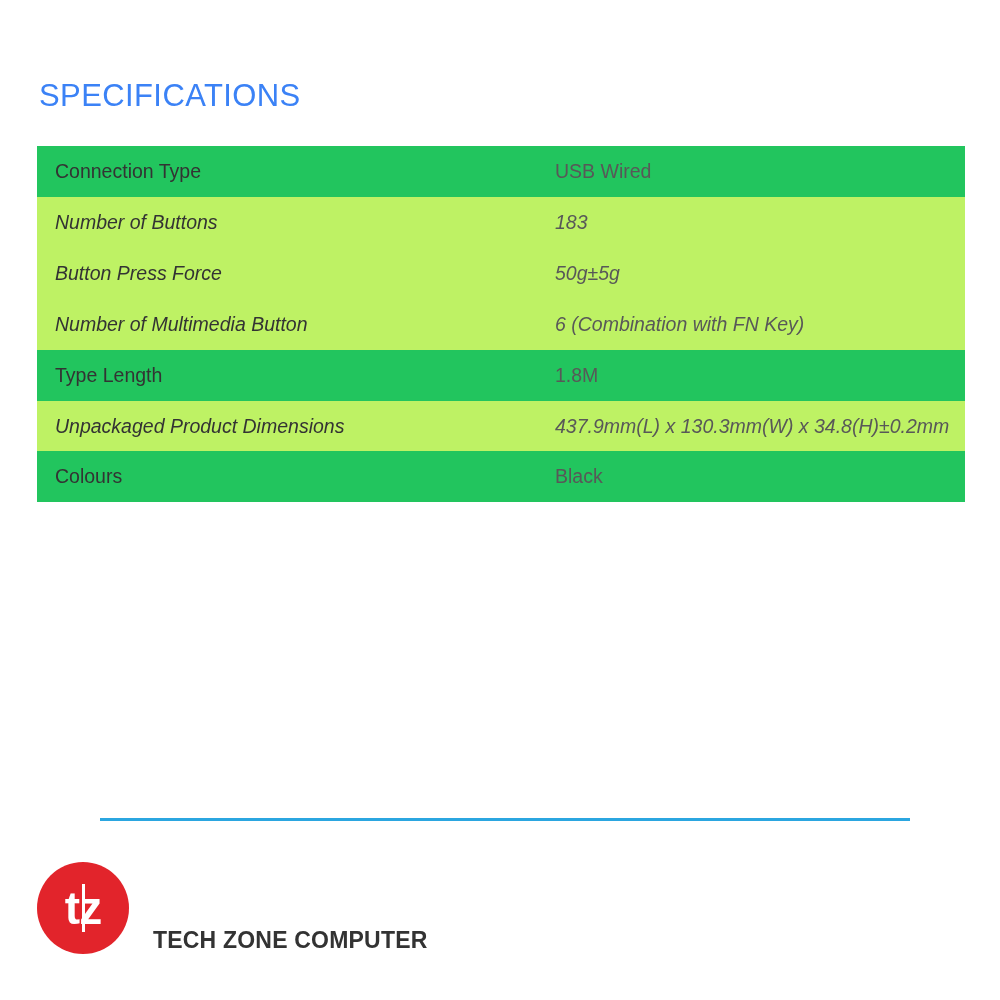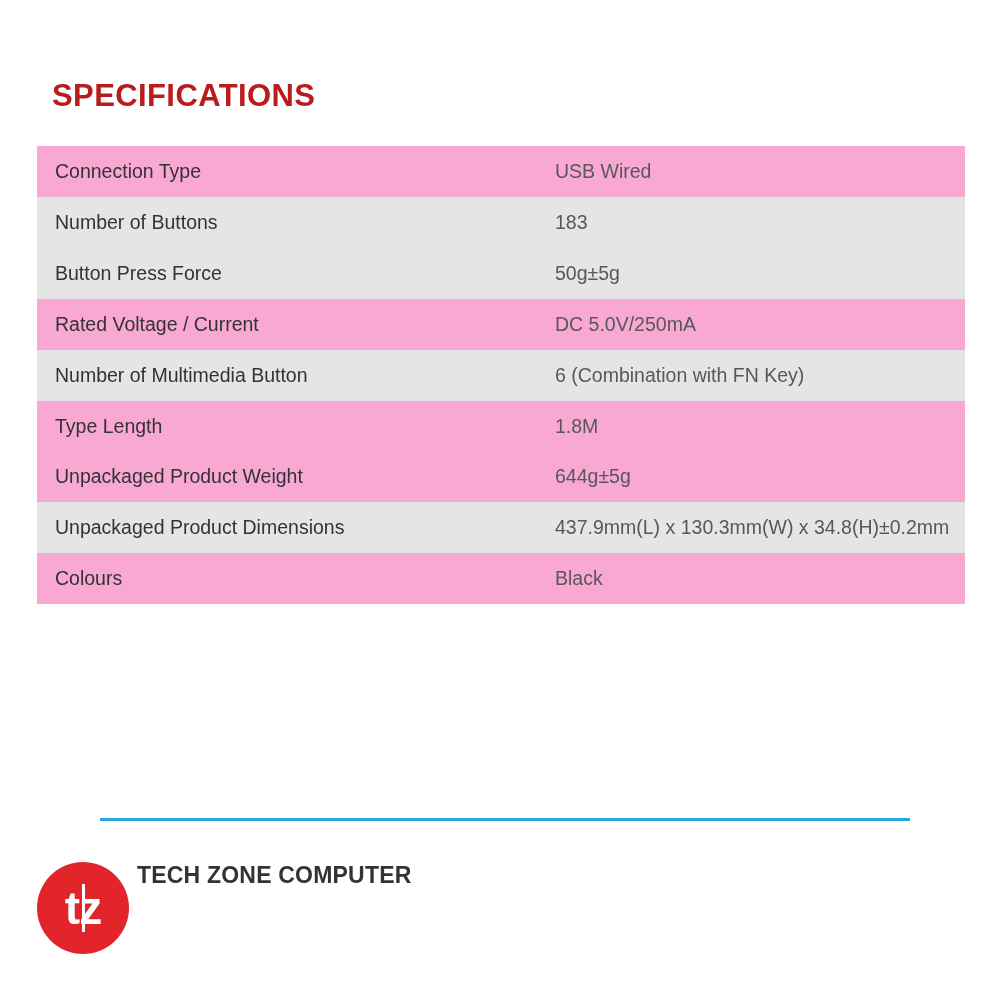--- a/index.html
+++ b/index.html
@@ -14,41 +14,42 @@
     -webkit-font-smoothing: antialiased;
   }
   .page {
     position: relative;
     width: 1000px;
     height: 1000px;
     box-sizing: border-box;
   }
   .spec-title {
     position: absolute;
-    left: 52px;
+    left: 39px;
     top: 78px;
     font-size: 31px;
-    font-weight: 700;
+    font-weight: 400;
     letter-spacing: 0.4px;
-    color: #b91c1c;
+    color: #3b82f6;
   }
   .spec-table {
     position: absolute;
     left: 37px;
     top: 146px;
     width: 928px;
     border-collapse: collapse;
     table-layout: fixed;
   }
   .spec-table tr.shaded {
-    background: #f9a8d4;
+    background: #22c55e;
     border-radius: 9px;
   }
   .spec-table tr.plain {
-    background: #e5e5e5;
+    background: #bef264;
+    font-style: italic;
   }
   .spec-table td {
     padding: 12px 0 12px 0;
     font-size: 19.5px;
     color: #3f3f3f;
     vertical-align: top;
     line-height: 1.38;
     font-weight: 400;
   }
   .spec-table td.label {
@@ -67,22 +68,22 @@
     top: 818px;
     width: 810px;
     height: 3px;
     background: #2ba6e0;
   }
   .footer {
     position: absolute;
     left: 37px;
     top: 862px;
     display: flex;
-    align-items: flex-start;
-    gap: 8px;
+    align-items: flex-end;
+    gap: 24px;
   }
   .logo {
     width: 92px;
     height: 92px;
     border-radius: 50%;
     background: #e2242b;
     position: relative;
     flex: 0 0 auto;
   }
   .logo .logo-text {
@@ -130,35 +131,27 @@
         <td class="value">USB Wired</td>
       </tr>
       <tr class="plain">
         <td class="label">Number of Buttons</td>
         <td class="value">183</td>
       </tr>
       <tr class="plain">
         <td class="label">Button Press Force</td>
         <td class="value">50g±5g</td>
       </tr>
-      <tr class="shaded">
-        <td class="label">Rated Voltage / Current</td>
-        <td class="value">DC 5.0V/250mA</td>
-      </tr>
       <tr class="plain">
         <td class="label">Number of Multimedia Button</td>
         <td class="value">6 (Combination with FN Key)</td>
       </tr>
       <tr class="shaded">
         <td class="label">Type Length</td>
         <td class="value">1.8M</td>
-      </tr>
-      <tr class="shaded">
-        <td class="label">Unpackaged Product Weight</td>
-        <td class="value">644g±5g</td>
       </tr>
       <tr class="plain">
         <td class="label">Unpackaged Product Dimensions</td>
         <td class="value">437.9mm(L) x 130.3mm(W) x 34.8(H)±0.2mm</td>
       </tr>
       <tr class="shaded">
         <td class="label">Colours</td>
         <td class="value">Black</td>
       </tr>
     </tbody>

